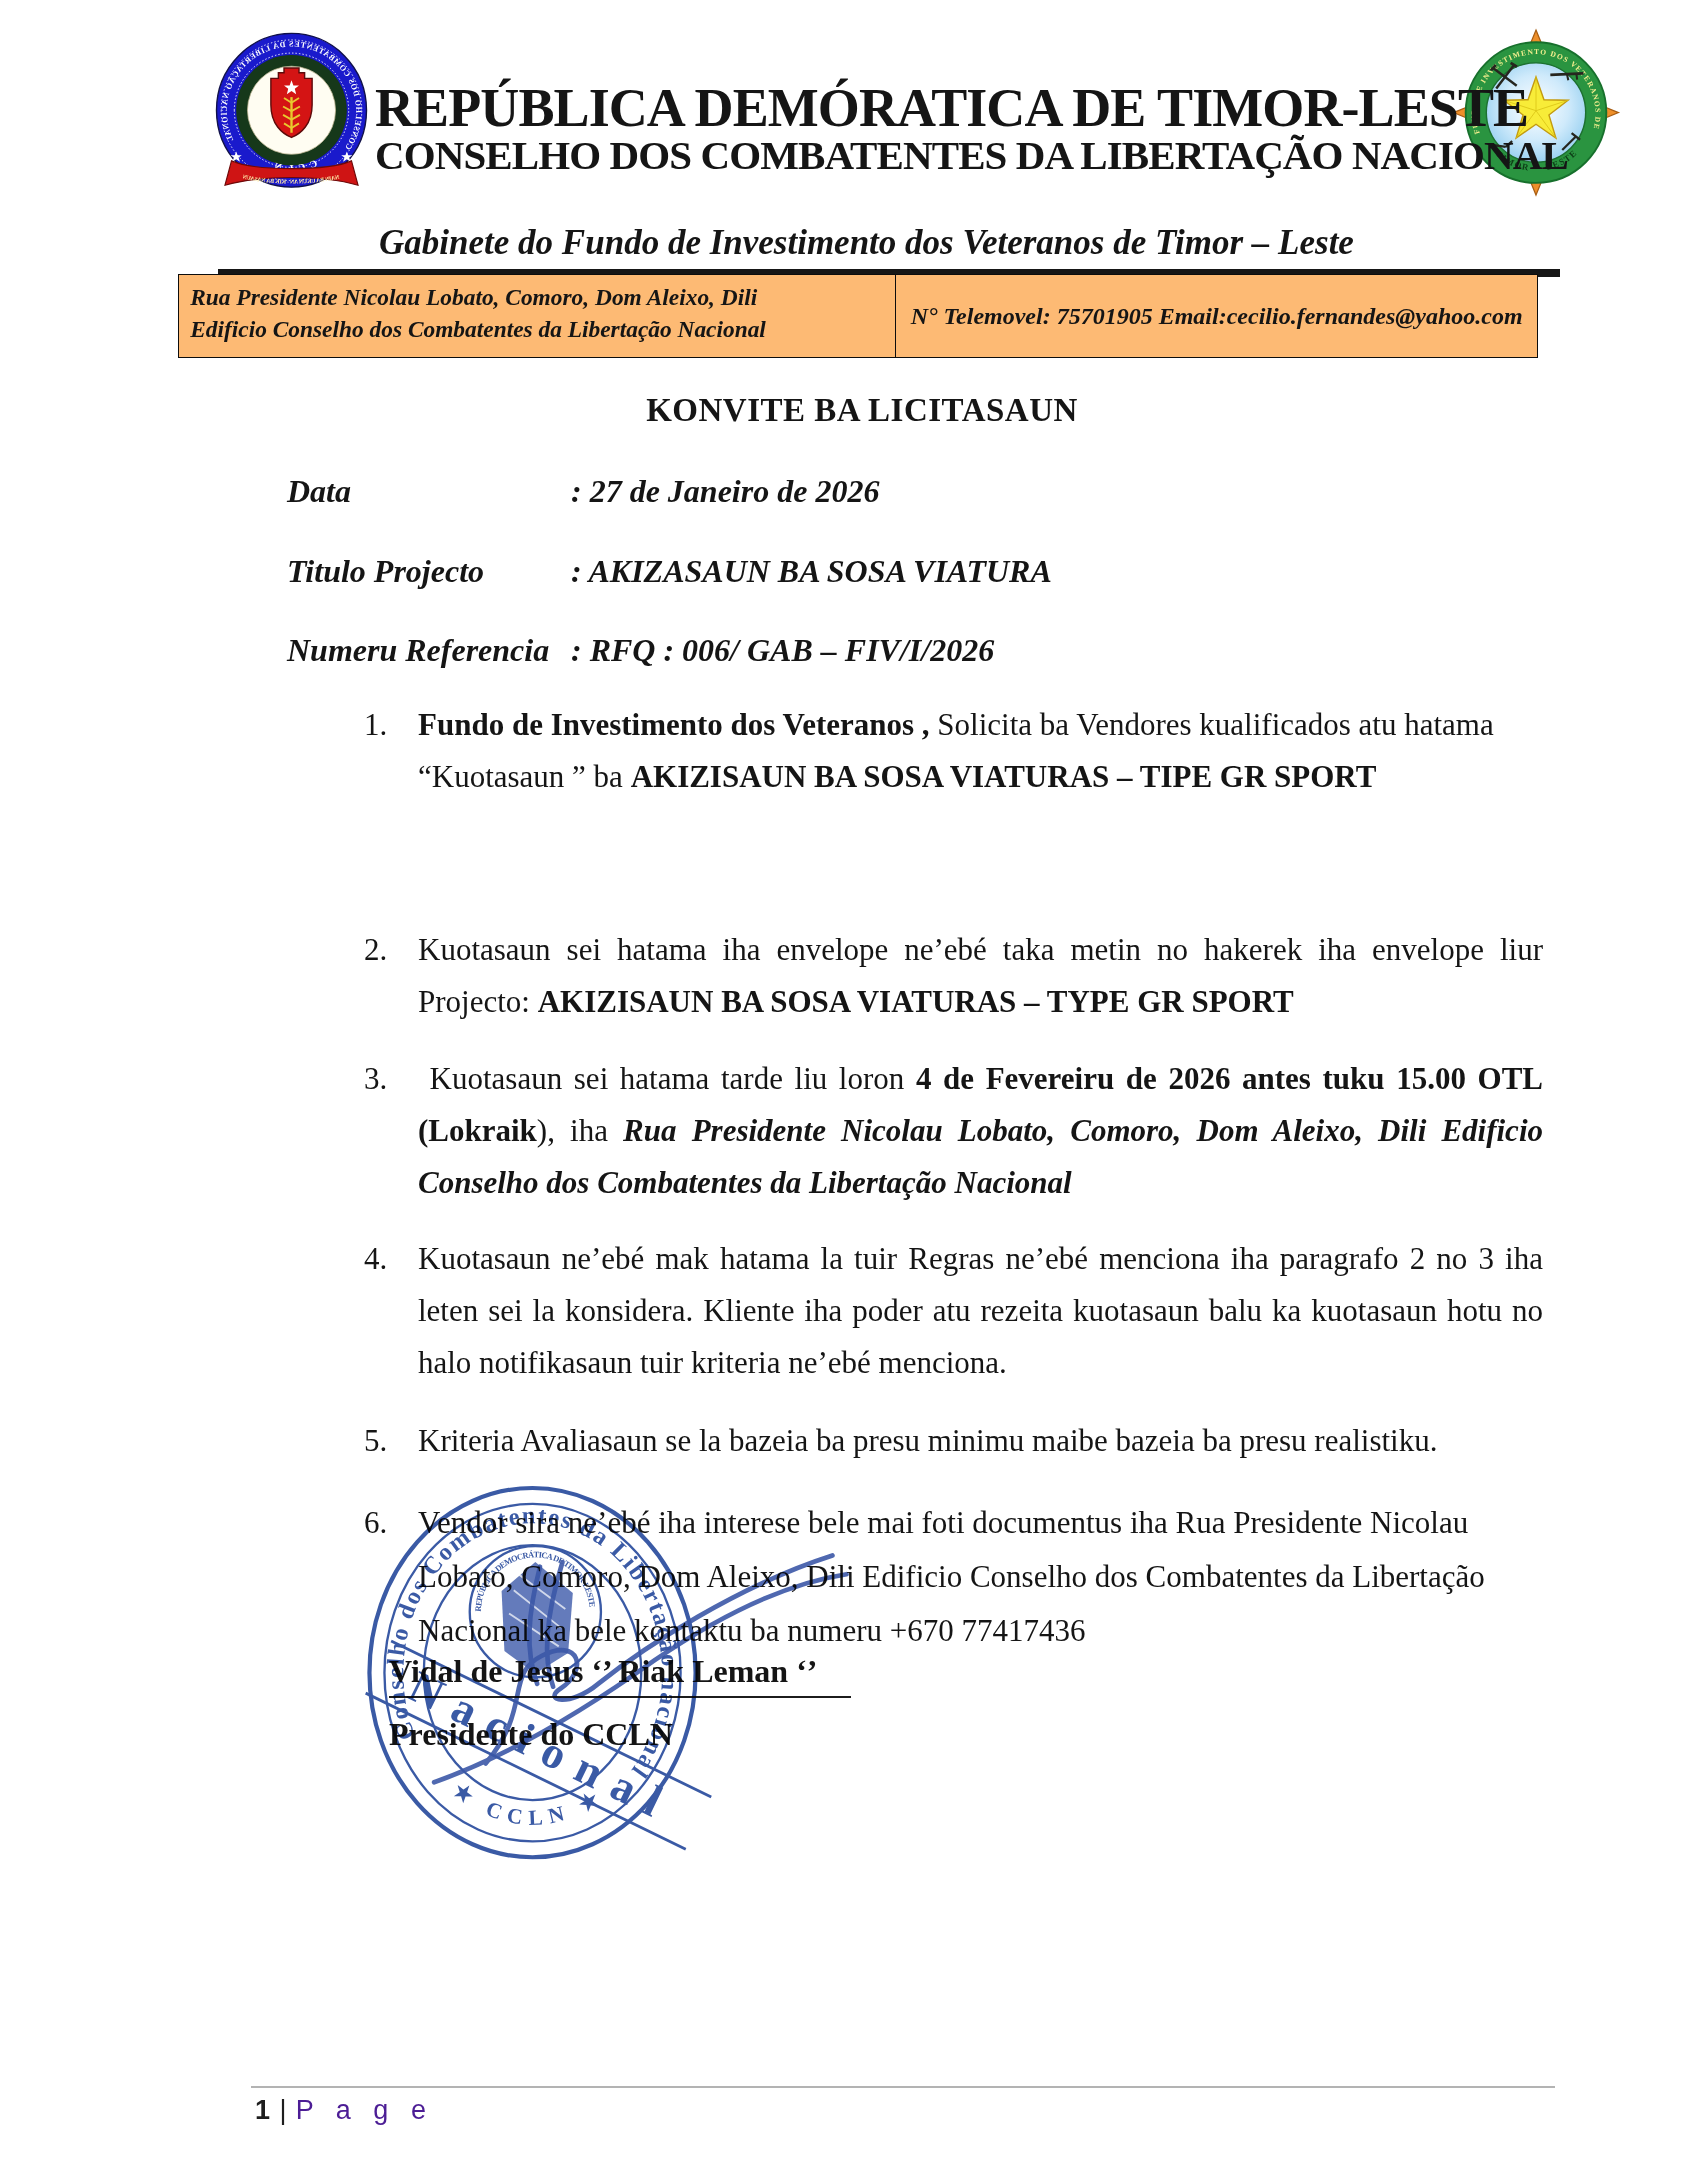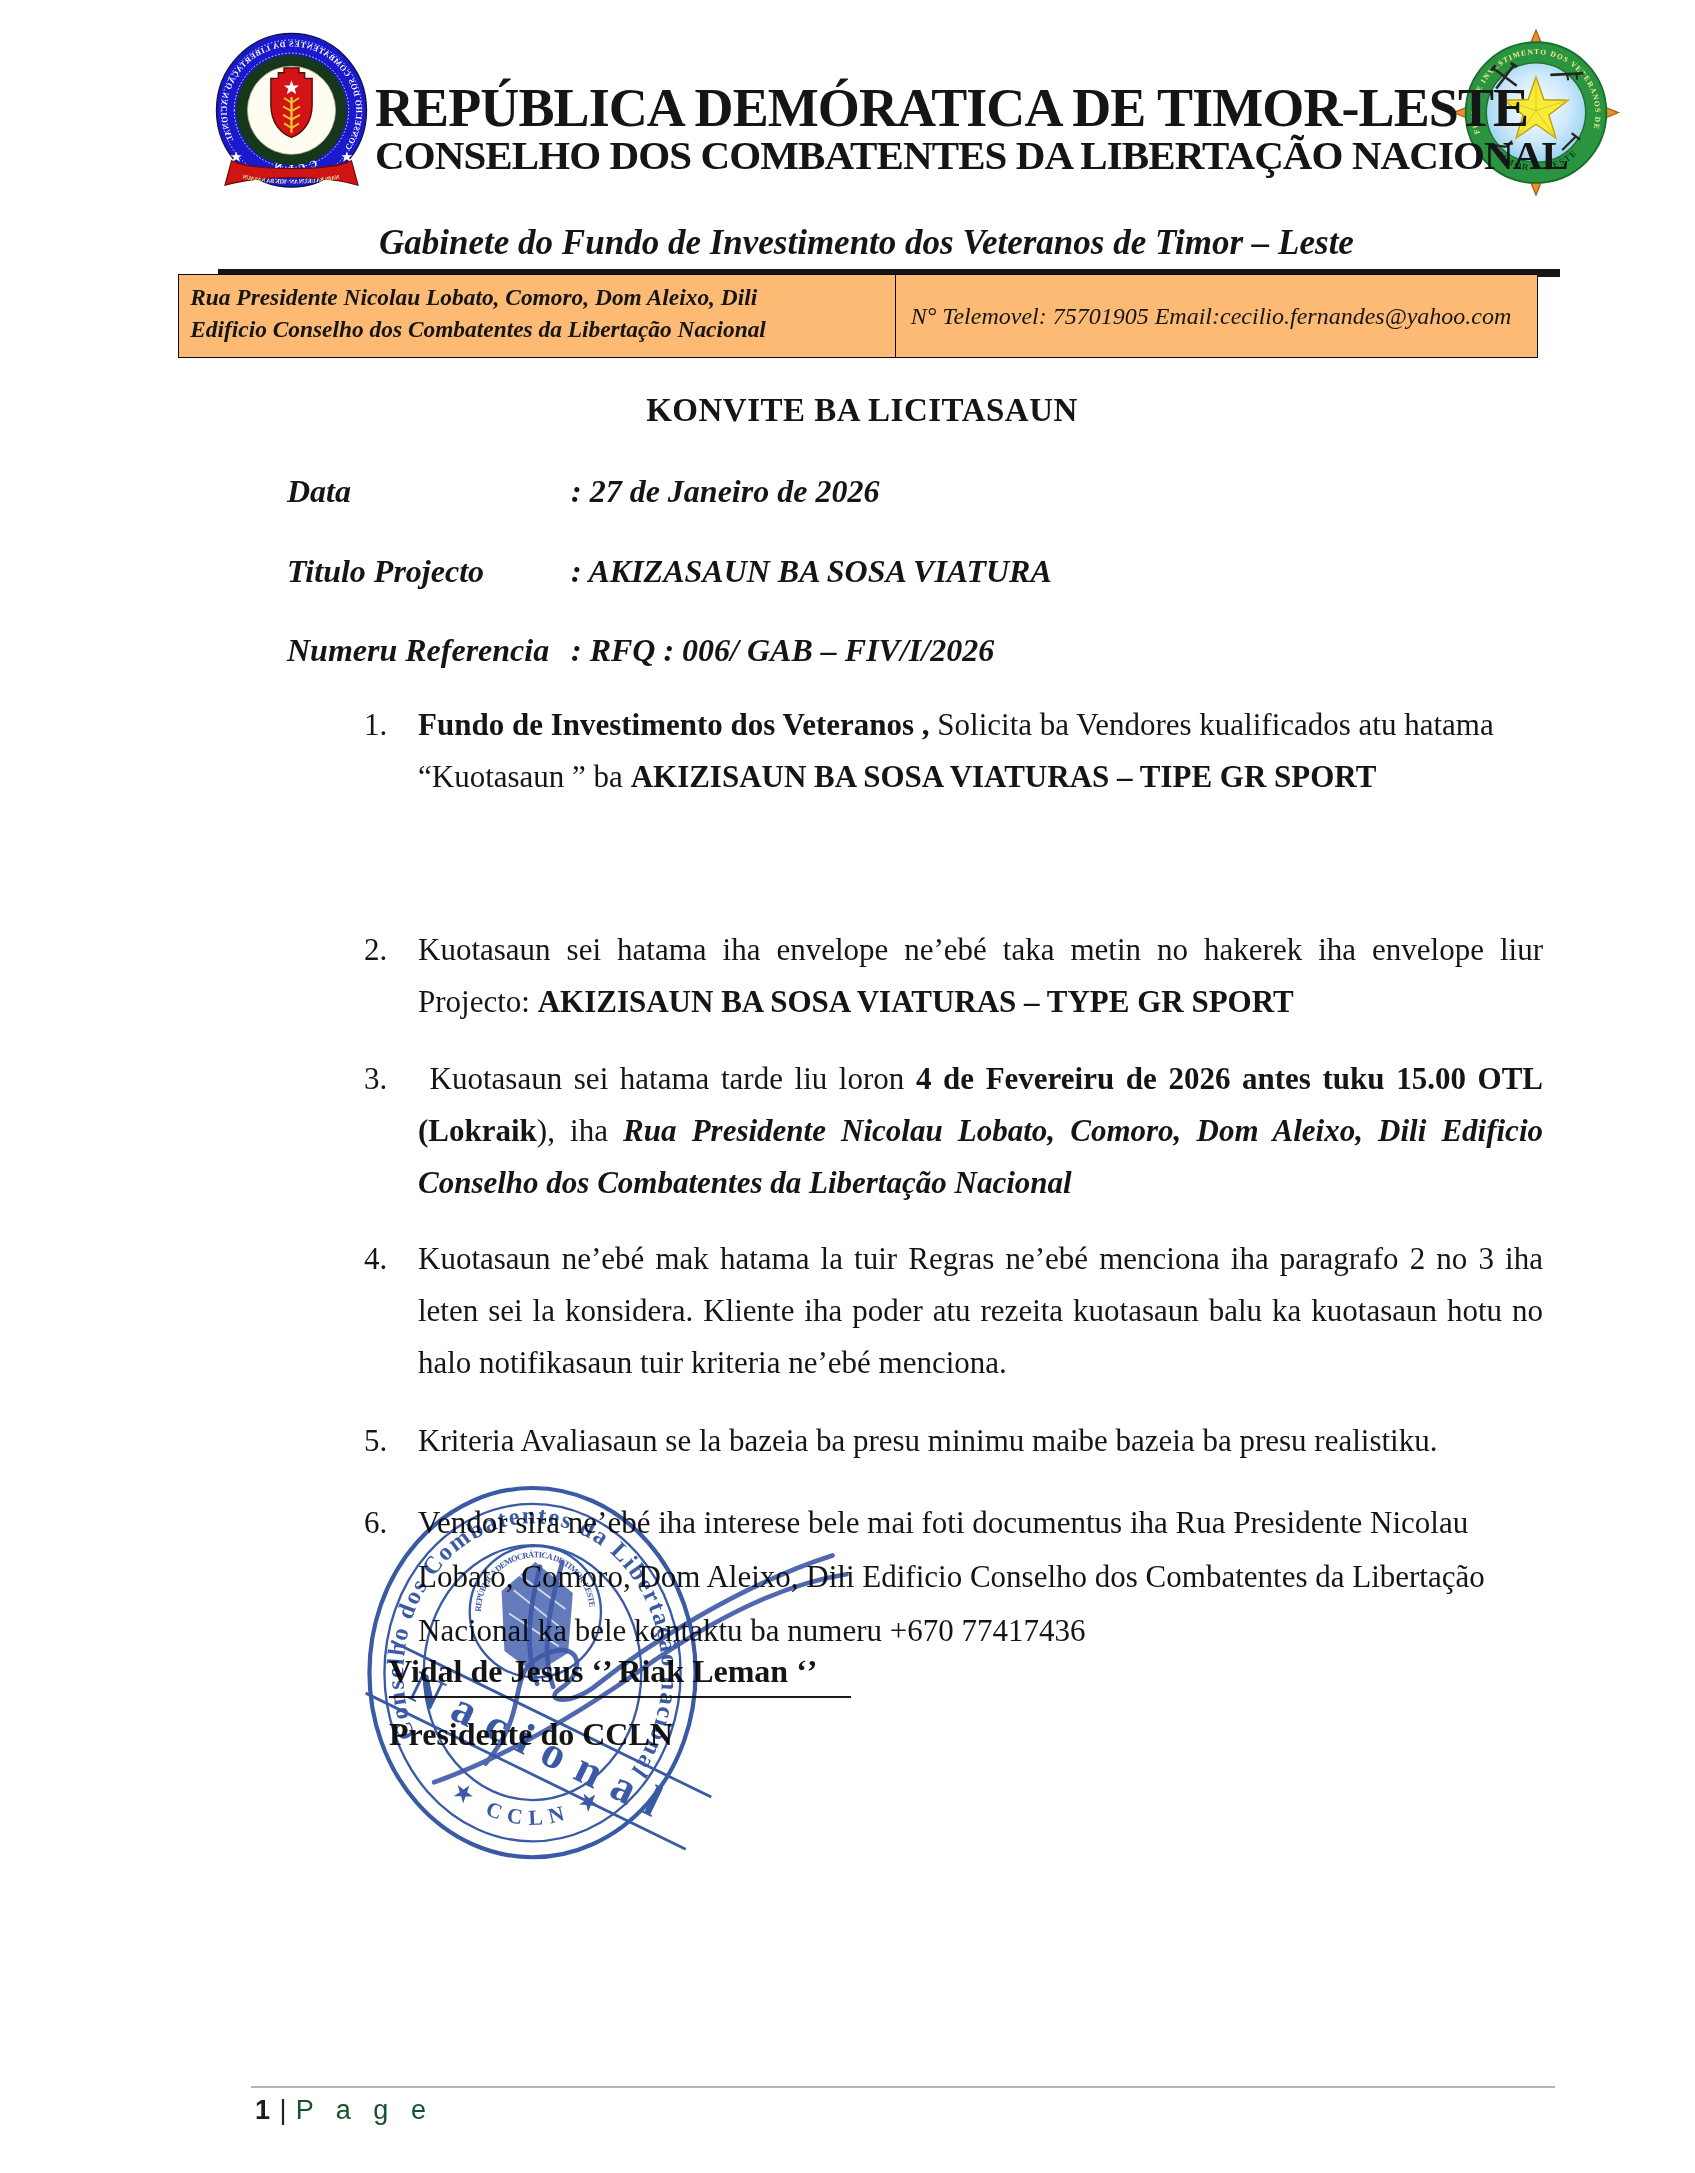--- a/index.html
+++ b/index.html
@@ -16,21 +16,21 @@
   .logo-left{position:absolute;left:208px;top:24px;width:167px;height:180px;}
   .logo-right{position:absolute;left:1446px;top:28px;width:180px;height:171px;}
 
   
   .cbar{position:absolute;left:218px;top:269px;width:1342px;height:7.5px;background:#161616;}
   .cbox{position:absolute;left:178px;top:274px;width:1358px;height:82px;
         border:1.9px solid #0d0d0d;display:flex;background:#fdba74;}
   .cbox .lc{width:697px;border-right:1.9px solid #0d0d0d;padding:5.6px 7.5px 0 11.2px;
             font-weight:bold;font-style:italic;font-size:23.4px;line-height:32px;}
   .cbox .rc{flex:1;display:flex;align-items:center;padding-left:15px;
-            font-weight:normal;font-style:italic;font-size:24px;}
+            font-weight:bold;font-style:italic;font-size:24px;}
 
   
   .kheading{position:absolute;left:0;width:1724px;top:392px;text-align:center;
             font-size:33px;font-weight:bold;letter-spacing:0.5px;}
   .field{position:absolute;left:259px;font-size:32px;font-weight:bold;font-style:italic;white-space:nowrap;}
   .field .lbl{display:inline-block;width:284px;margin-left:28px;}
   .f0{top:473px}.f1{top:553px}.f2{top:632px}
 
   
   .item{position:absolute;left:364px;width:1179px;display:flex;
@@ -52,21 +52,21 @@
 
   .stamp{position:absolute;left:345px;top:1473px;width:525px;height:403px;z-index:6;
          mix-blend-mode:multiply;opacity:.93;pointer-events:none;}
 
   
   .fline{position:absolute;left:251px;top:2086px;width:1304px;height:1.9px;background:#b3b3b3;}
   .ftext{position:absolute;left:255px;top:2095px;font-family:"Liberation Sans",sans-serif;
          font-size:27px;color:#1e1e1e;}
   .ftext .fnum{font-weight:bold;}
   .ftext .fsep{margin:0 9.4px;}
-  .ftext .fpage{color:#14532d;letter-spacing:7.5px;}
+  .ftext .fpage{color:#4c1d95;letter-spacing:7.5px;}
 </style>
 </head>
 <body>
 
 <div class="page">
 
   <svg class="logo-left" viewBox="0 0 178 192">
     <g transform="scale(-1,1) translate(-178,0)">
       <ellipse cx="89" cy="92" rx="80" ry="82" fill="#1a1acc" stroke="#11114a" stroke-width="1.5"></ellipse>
       <circle cx="89" cy="92" r="75" fill="none" stroke="#ffffff" stroke-width="1" stroke-dasharray="1.5,2.2"></circle>

